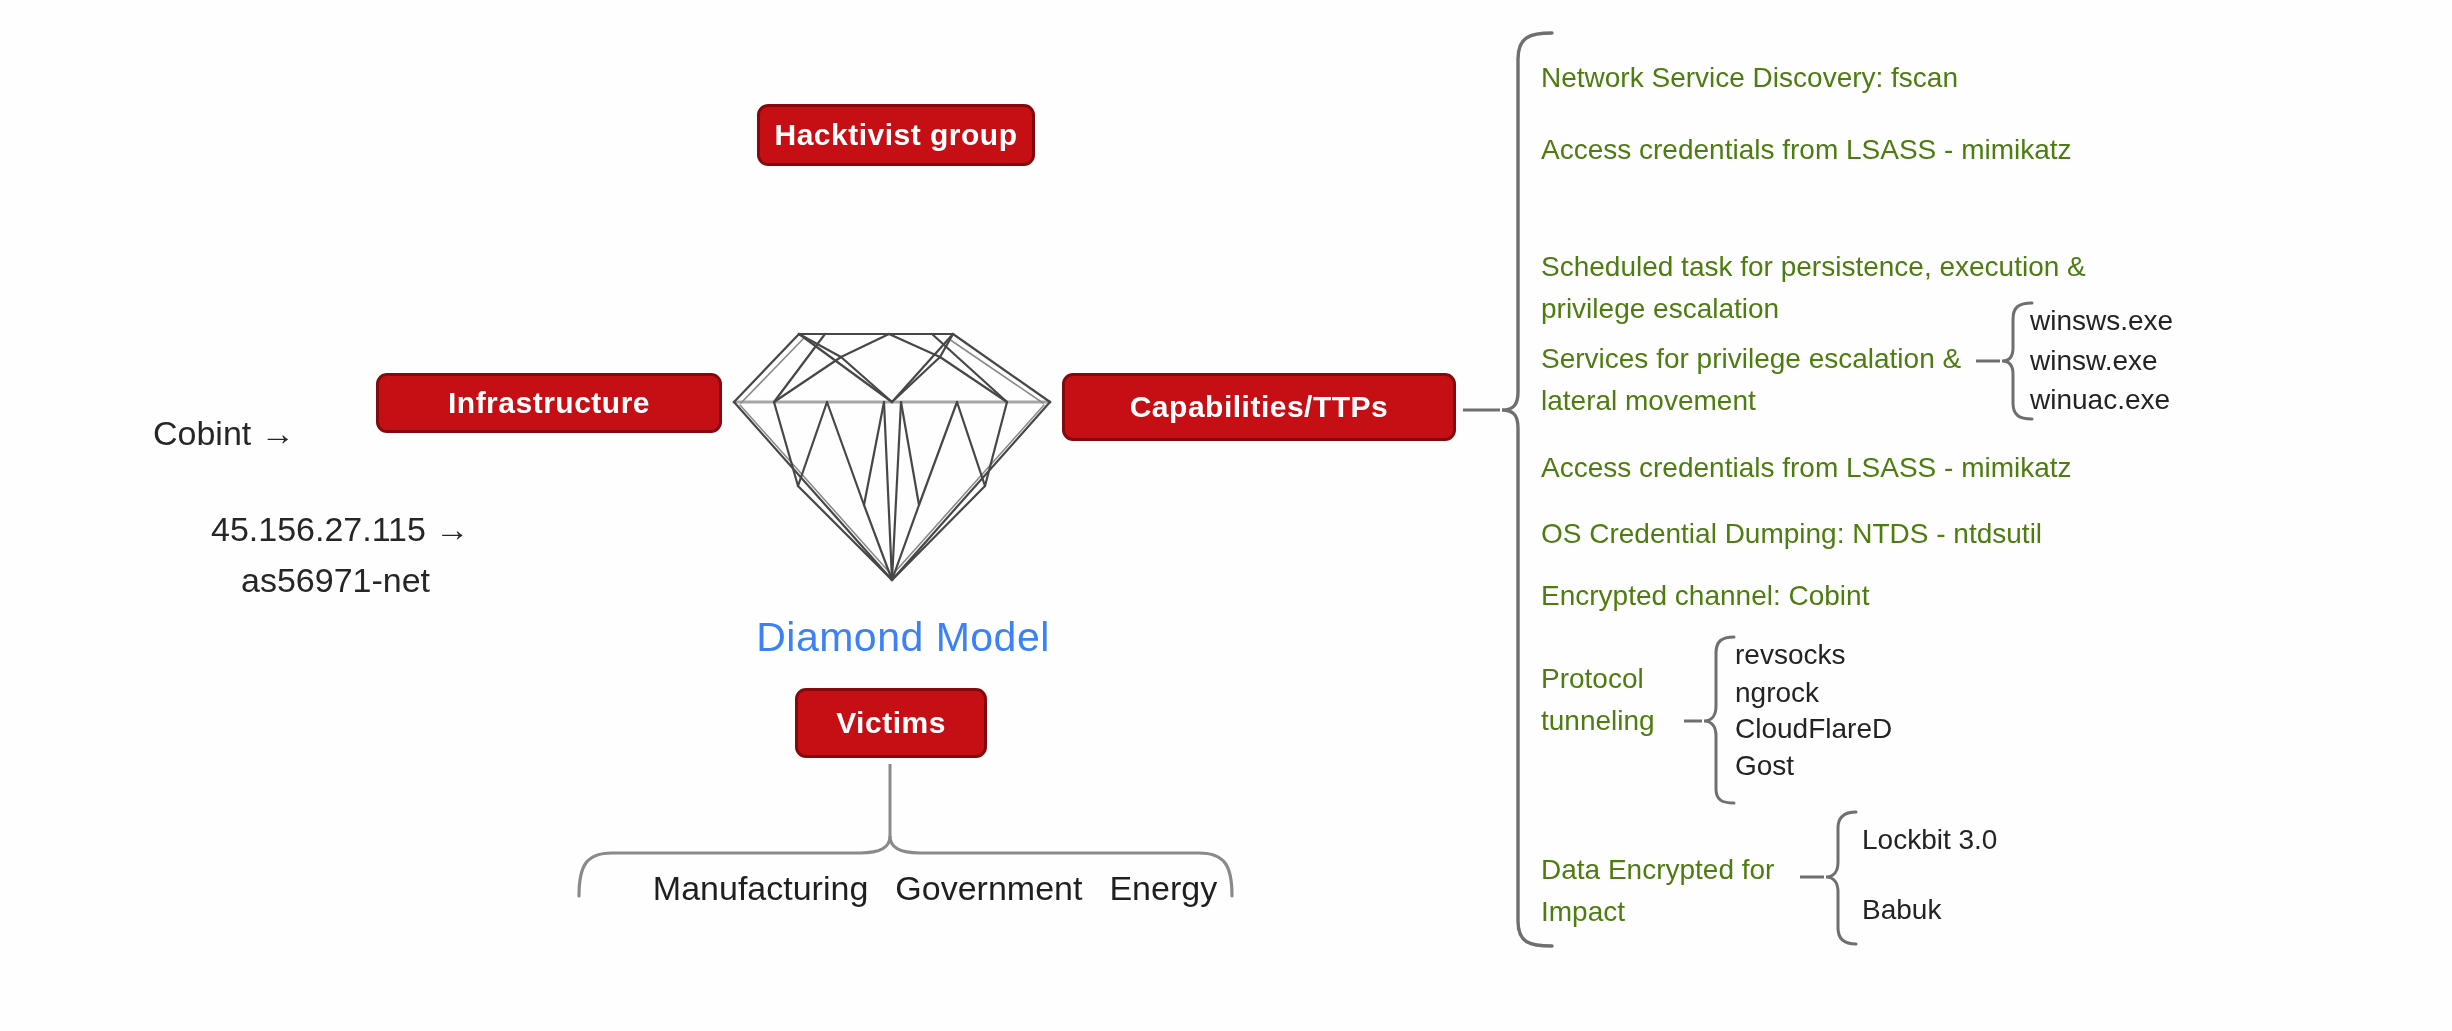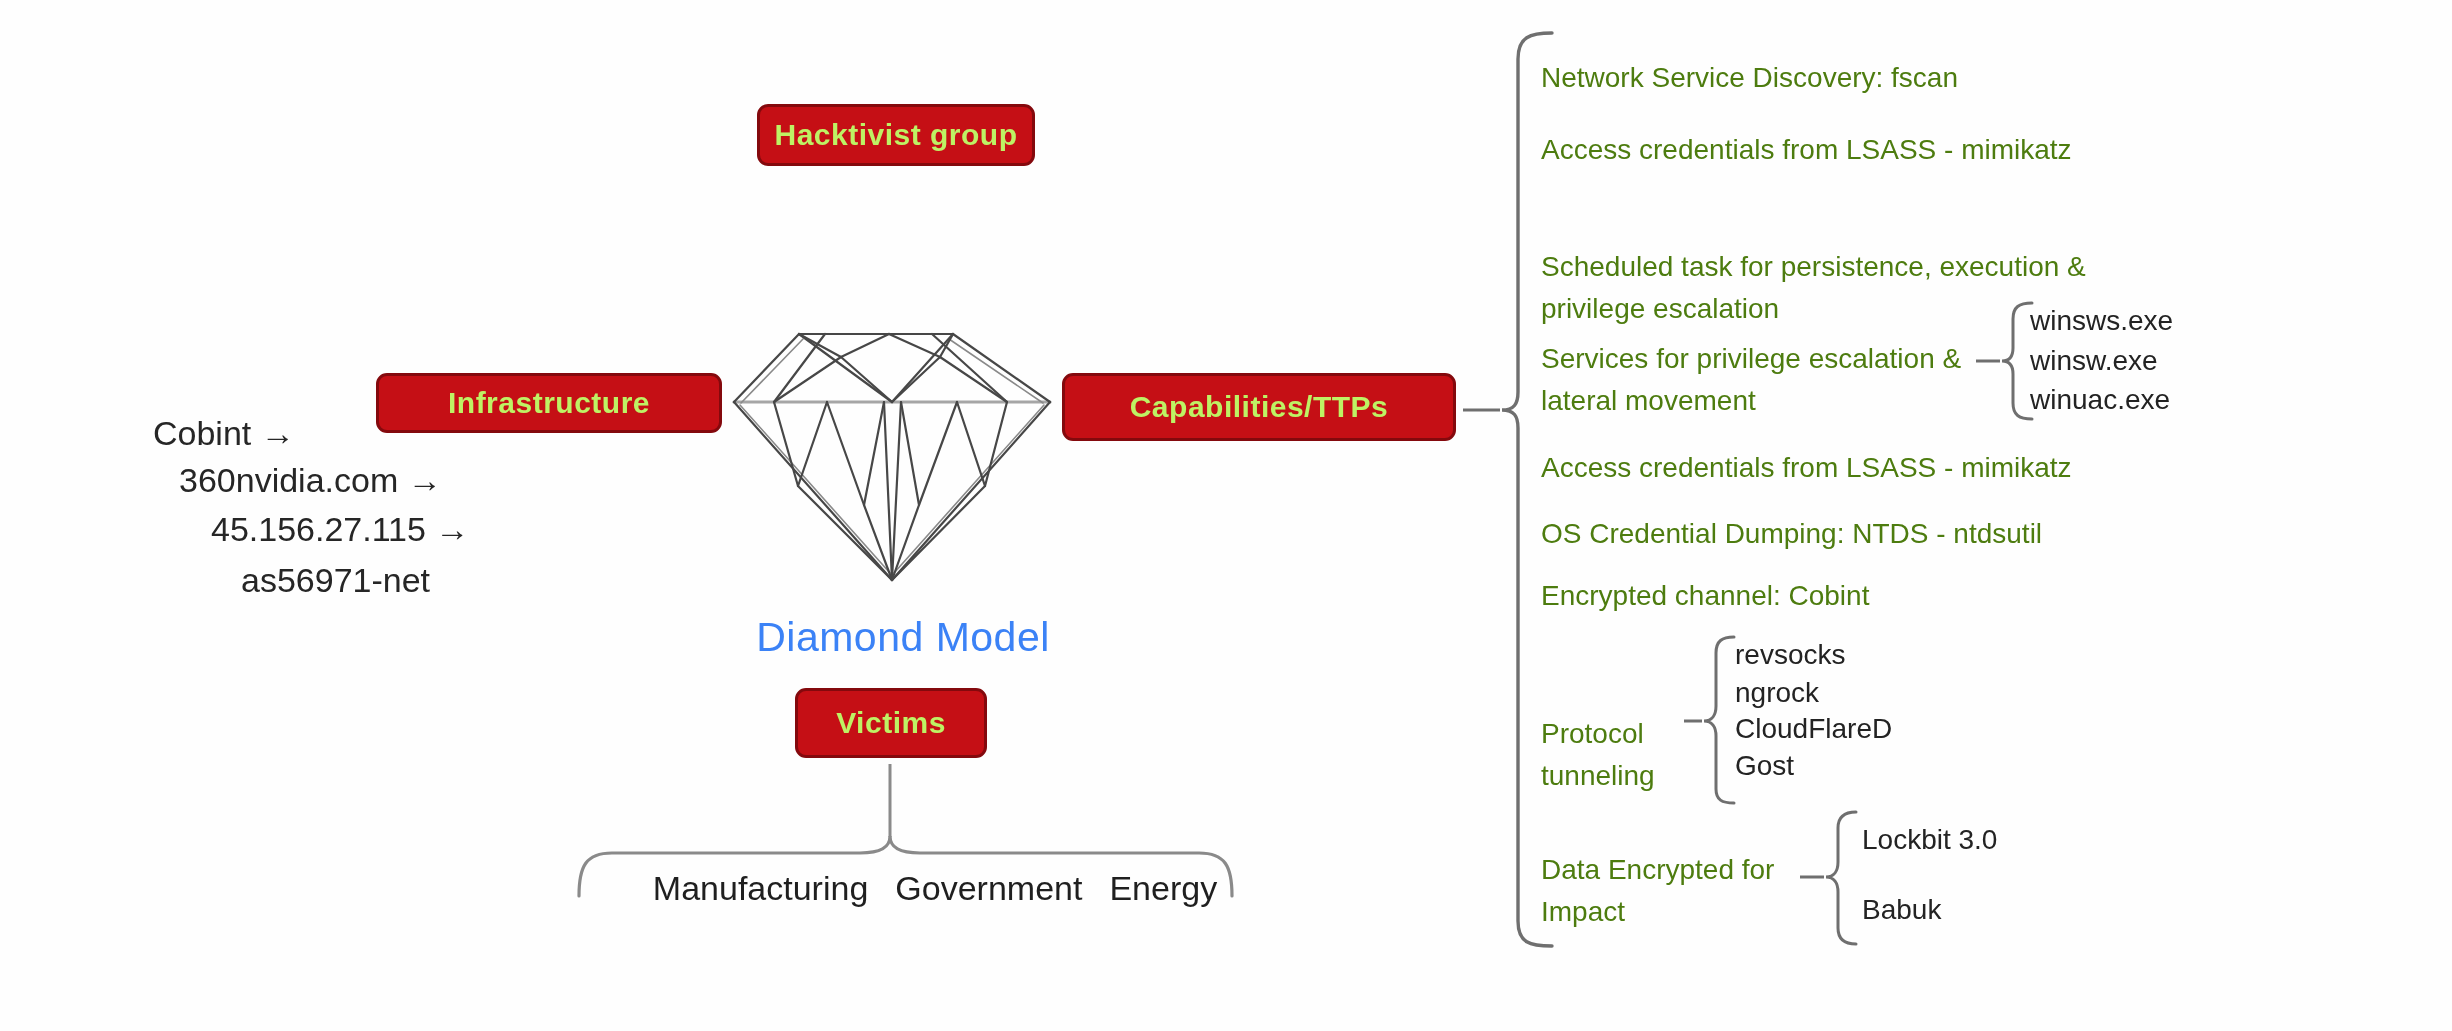--- a/index.html
+++ b/index.html
@@ -11,21 +11,21 @@
     font-family: "Liberation Sans", sans-serif;
     overflow: hidden;
   }
   .lines-layer { position: absolute; left: 0; top: 0; width: 2452px; height: 1031px; }
   .redbox {
     position: absolute;
     box-sizing: border-box;
     background: #c50f15;
     border: 3px solid #84090d;
     border-radius: 11px;
-    color: #bef264;
+    color: #ffffff;
     font-weight: 700;
     display: flex;
     align-items: center;
     justify-content: center;
     font-size: 30px;
     letter-spacing: 0.5px;
     text-align: left;
   }
   .groupwrap {
     position: absolute;
@@ -155,36 +155,35 @@
   <div class="redbox" style="left:757px; top:104px; width:278px; height:62px;">Hacktivist group</div>
 
 
   <div class="redbox" style="left:376px; top:373px; width:346px; height:60px;">Infrastructure</div>
 
   <div class="redbox" style="left:1062px; top:373px; width:394px; height:68px;">Capabilities/TTPs</div>
 
   <div class="redbox" style="left:795px; top:688px; width:192px; height:70px;">Victims</div>
 
   <div class="chain-line" style="left:153px; top:414px;">Cobint →</div>
-  <div class="chain-line" style="left:179px; top:461px;">360nvidia.com →</div>
   <div class="chain-line" style="left:211px; top:510px;">45.156.27.115 →</div>
   <div class="chain-line" style="left:241px; top:561px;">as56971-net</div>
 
   <div class="diagram-title">Diamond Model</div>
 
   <div class="cap-item" style="top:57px;">Network Service Discovery: fscan</div>
   <div class="cap-item" style="top:129px;">Access credentials from LSASS - mimikatz</div>
   <div class="cap-item" style="top:246px;">Scheduled task for persistence, execution &amp;
 privilege escalation</div>
   <div class="cap-item" style="top:338px;">Services for privilege escalation &amp;
 lateral movement</div>
   <div class="cap-item" style="top:447px;">Access credentials from LSASS - mimikatz</div>
   <div class="cap-item" style="top:513px;">OS Credential Dumping: NTDS - ntdsutil</div>
   <div class="cap-item" style="top:575px;">Encrypted channel: Cobint</div>
-  <div class="cap-item" style="top:713px;">Protocol
+  <div class="cap-item" style="top:658px;">Protocol
 tunneling</div>
   <div class="cap-item" style="top:849px;">Data Encrypted for
 Impact</div>
 
   <div class="tool-item" style="left:2030px; top:305px;">winsws.exe</div>
   <div class="tool-item" style="left:2030px; top:345px;">winsw.exe</div>
   <div class="tool-item" style="left:2030px; top:384px;">winuac.exe</div>
 
   <div class="tool-item" style="left:1735px; top:639px;">revsocks</div>
   <div class="tool-item" style="left:1735px; top:677px;">ngrock</div>

